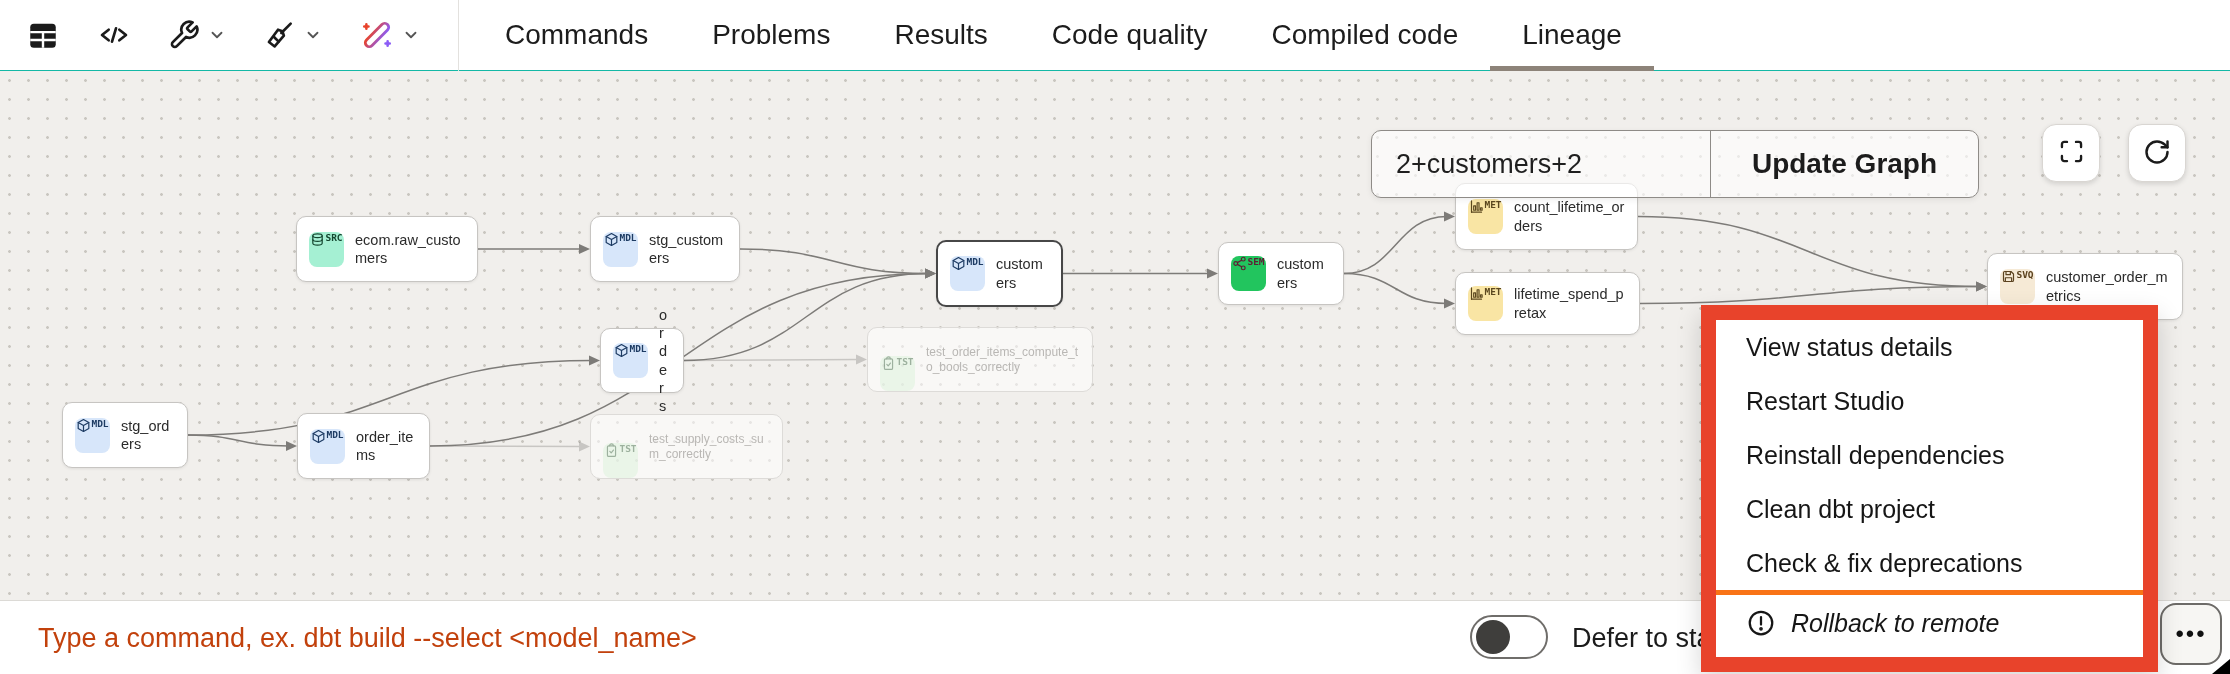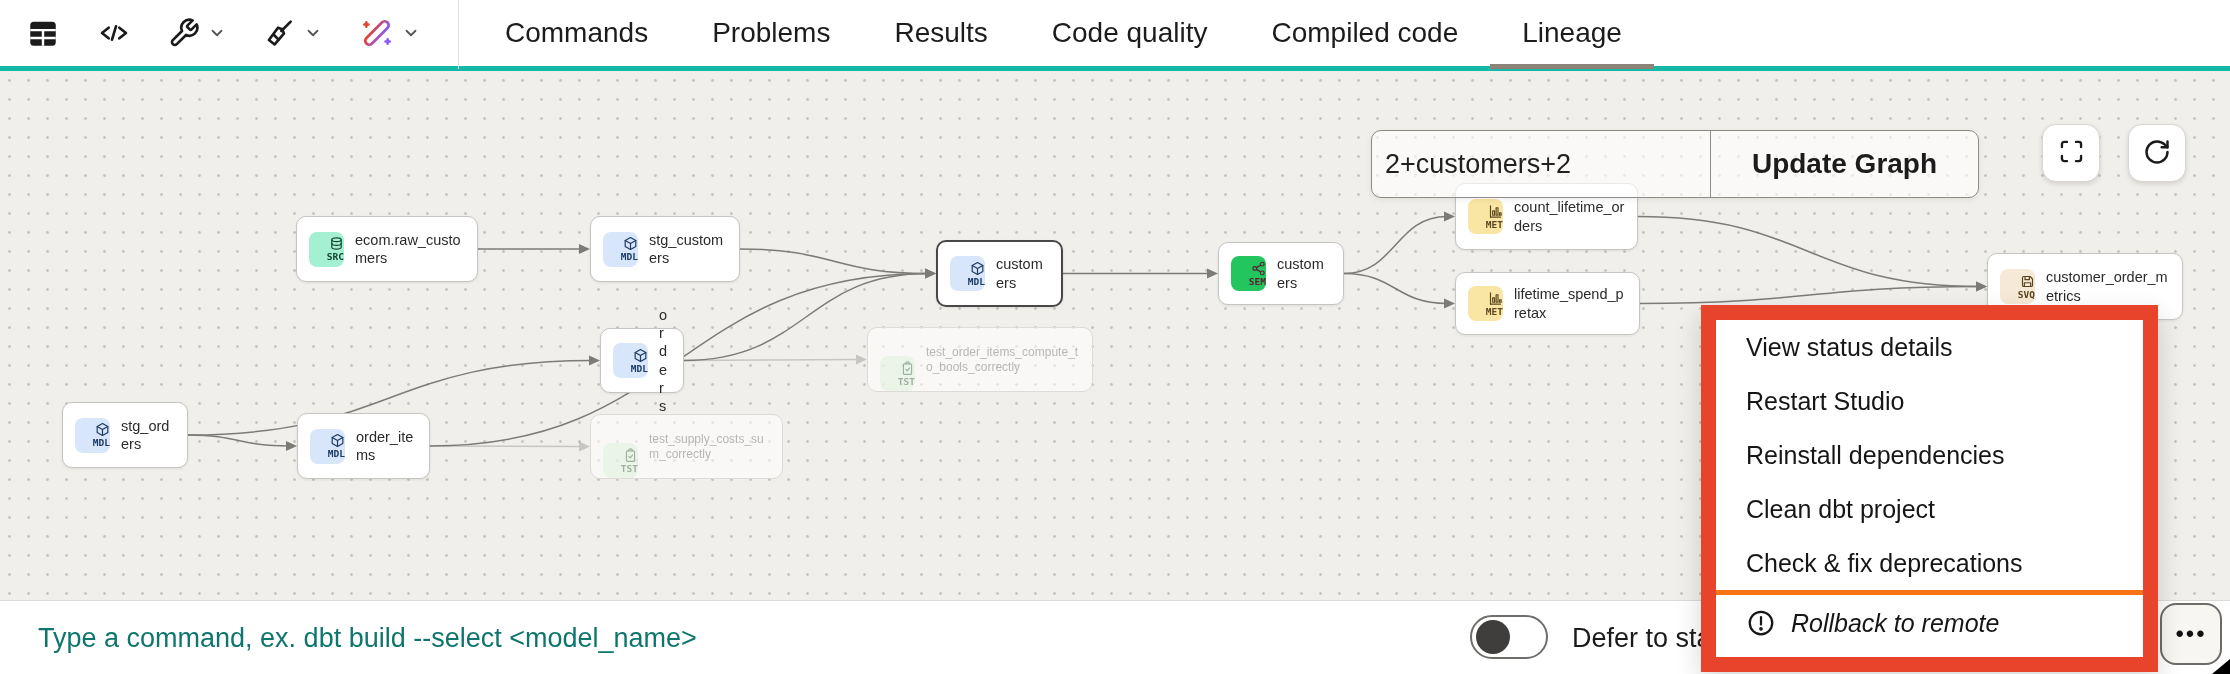--- a/index.html
+++ b/index.html
@@ -2,21 +2,21 @@
 <html><head>
 <meta charset="utf-8">
 <style>
   * { margin:0; padding:0; box-sizing:border-box; }
   html,body { width:2230px; height:674px; overflow:hidden; background:#fff;
               font-family:"Liberation Sans", sans-serif; }
   .app { position:relative; width:2230px; height:674px; background:#fff; }
 
   
   .toolbar { position:absolute; left:0; top:0; width:2230px; height:71px;
-             background:#fff; border-bottom:5px solid #14b8a6; display:flex; align-items:center; z-index:20; }
+             background:#fff; border-bottom:1px solid #14b8a6; display:flex; align-items:center; z-index:20; }
   .tool-icons { display:flex; align-items:center; gap:38px; padding-left:26px; }
   .tool-btn { display:flex; align-items:center; gap:8px; background:none; border:none; cursor:pointer; color:#1c1c1c; }
   .tool-btn svg { display:block; }
   .divider-v { width:1px; height:71px; background:#e3e1de; margin-left:38px; }
   .tabs { display:flex; align-items:center; gap:64px; margin-left:46px; height:71px; }
   .tab { position:relative; height:71px; display:flex; align-items:center; font-size:28px; color:#1c1c1c; cursor:pointer; }
   .tab.active::after { content:""; position:absolute; left:-32px; right:-32px; bottom:0; height:5px; background:#8d8379; }
 
   
   .canvas { position:absolute; left:0; top:71px; width:2230px; height:529px;
@@ -26,32 +26,32 @@
   #edges { position:absolute; left:0; top:0; z-index:1; }
   #nodes { position:absolute; left:0; top:0; width:100%; height:100%; z-index:2; }
 
   .node { position:absolute; background:#fff; border:1.4px solid #c7c5c2; border-radius:10px;
           display:flex; align-items:center; gap:11px; padding:0 12px;
           box-shadow:0 1px 3px rgba(0,0,0,.08); cursor:pointer; }
   .node.selected { border:2.4px solid #474747; }
   .node.faded { background:rgba(255,255,255,.55); border-color:#dddbd8; box-shadow:none; }
   .node.faded .badge { opacity:.45;margin-top:28px; }
   .node.faded .node-label { color:#b9b7b4; }
-  .badge { flex:0 0 auto; width:35px; height:35px; border-radius:8px; display:flex; flex-direction:column;
-           align-items:flex-end; justify-content:center; gap:0px; }
+  .badge { flex:0 0 auto; width:35px; height:35px; border-radius:8px; display:flex; flex-direction:row;
+           align-items:flex-start; justify-content:center; gap:0px; }
   .badge svg { width:15px; height:15px; }
   .badge-label { font-family:"DejaVu Sans Mono", monospace; font-size:9.5px; font-weight:bold; line-height:1; margin-top:1px; }
   .node-label { font-size:14.5px; color:#2b2b2b; line-height:1.25; word-break:break-all; }
   .node.faded .node-label { font-size:12px; }
 
   
   .selector { position:absolute; left:1371px; top:59px; width:608px; height:68px; z-index:3;
               display:flex; border:1.6px solid #8e8b87; border-radius:10px;
               background:rgba(255,255,255,.62); box-shadow:0 2px 6px rgba(0,0,0,.07); }
-  .selector-input { flex:1; display:flex; align-items:center; padding-left:13px;
+  .selector-input { flex:1; display:flex; align-items:center; padding-left:24px;
                     font-size:27px; color:#1f1f1f; cursor:text; }
   .update-btn { width:268px; border:none; border-left:1.6px solid #8e8b87; background:transparent;
                 font-family:inherit; font-size:28px; font-weight:600; color:#1c1c1c; cursor:pointer; }
 
   .icon-btn { position:absolute; top:53px; width:58px; height:58px; border-radius:14px; z-index:3;
               background:#fff; border:1px solid #d9d6d2; box-shadow:0 2px 5px rgba(0,0,0,.13);
               display:flex; align-items:center; justify-content:center; color:#1c1c1c; cursor:pointer; }
   .icon-btn.fullscreen { left:2042px; }
   .icon-btn.refresh { left:2128px; }
 
@@ -60,21 +60,21 @@
           border:15px solid #e8432b; background:#fff; box-shadow:0 10px 24px rgba(0,0,0,.16); }
   .menu-item { height:54px; display:flex; align-items:center; padding-left:30px; gap:15px;
                font-size:25px; font-weight:500; color:#161616; cursor:pointer; }
   .menu-item.with-divider { border-top:5px solid #f97316; height:61px;font-style:italic; }
   .menu-item svg { flex:0 0 auto; }
 
   
   .bottombar { position:absolute; left:0; top:600px; width:2230px; height:74px;
                background:#fff; border-top:1px solid #dcdad6; z-index:10; }
   .cmd-placeholder { position:absolute; left:38px; top:0; height:74px; display:flex; align-items:center;
-                     font-size:27px; color:#0f766e; cursor:text; }
+                     font-size:27px; color:#c2410c; cursor:text; }
   .toggle { position:absolute; left:1470px; top:14px; width:78px; height:44px; border:2px solid #6f6d6a;
             border-radius:22px; background:#fff; cursor:pointer; }
   .knob { position:absolute; left:4px; top:3px; width:34px; height:34px; border-radius:50%; background:#3f3e3c; }
   .defer-label { position:absolute; left:1572px; top:0; height:74px; display:flex; align-items:center;
                  font-size:27px; color:#1b1b1b; }
   .more-btn { position:absolute; left:2160px; top:603px; width:62px; height:62px; border-radius:16px; z-index:12;
               background:#f7f6f3; border:2px solid #6d6b68; color:#111; font-size:24px; letter-spacing:2px;
               display:flex; align-items:center; justify-content:center; cursor:pointer; }
   .cursor-wedge { position:absolute; right:0; bottom:0; width:0; height:0; z-index:99;
                   border-left:18px solid transparent; border-bottom:15px solid #000; }

